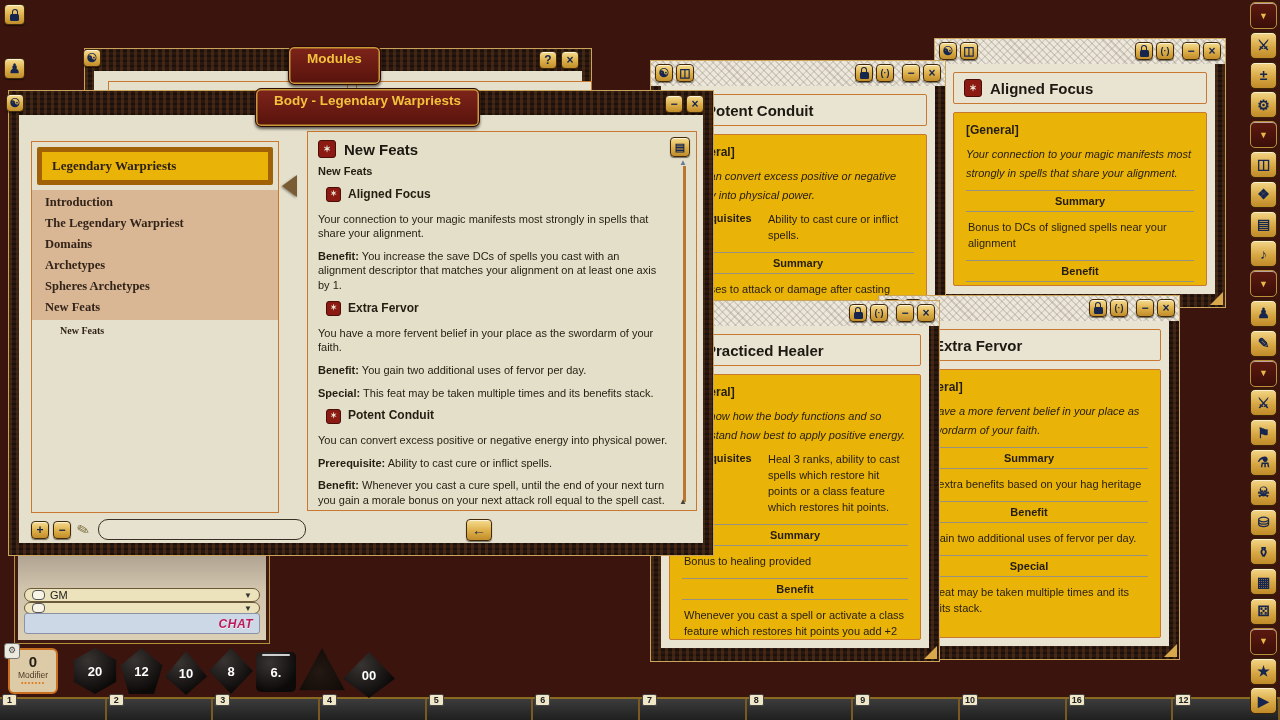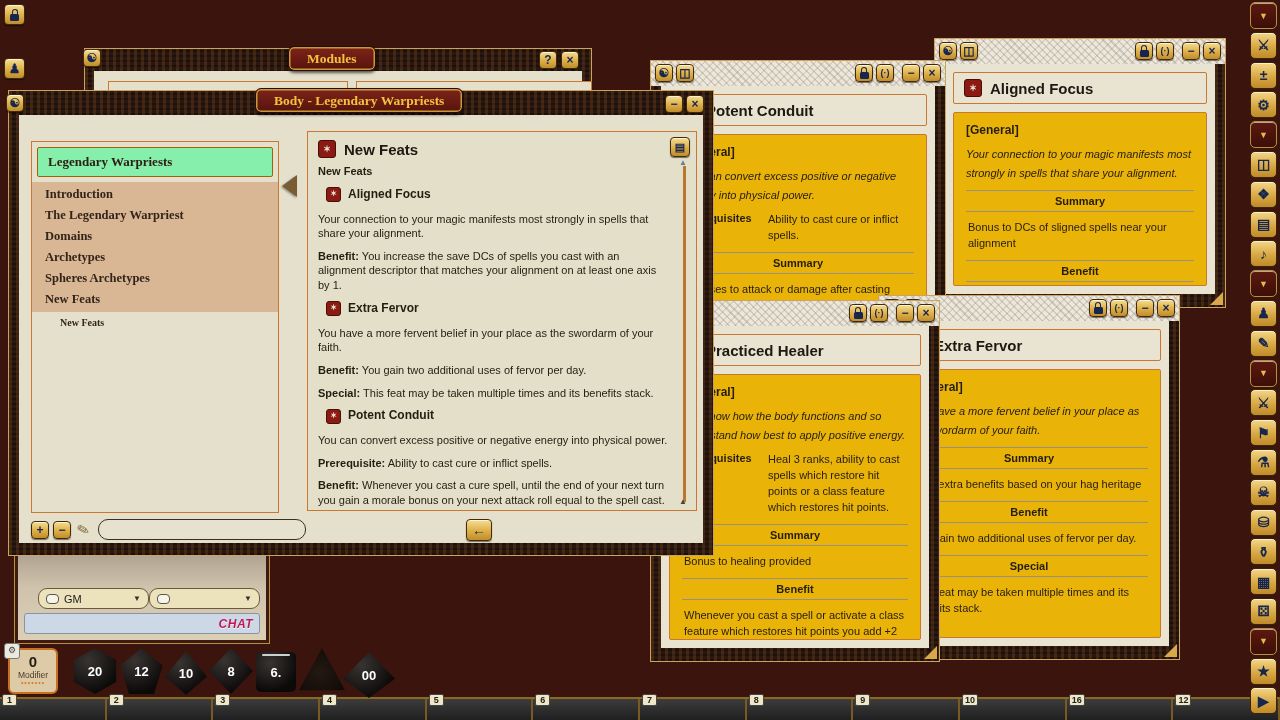--- a/index.html
+++ b/index.html
@@ -5,23 +5,23 @@
   html,body{margin:0;padding:0;background:#000;}
   .stage{position:relative;width:1280px;height:720px;overflow:hidden;
          background:#3b140e;font-family:"Liberation Sans",sans-serif;color:#241d12;}
   
   .goldbtn{display:flex;align-items:center;justify-content:center;box-sizing:border-box;
     background:linear-gradient(#f6dd90,#ddae48 55%,#c08d2a);border:1px solid #42290a;border-radius:4px;
     color:#16264e;font-weight:bold;box-shadow:inset 0 1px 0 rgba(255,255,255,.65),0 1px 1px rgba(0,0,0,.5);cursor:pointer;}
   .mini{width:18px;height:18px;font-size:12px;line-height:16px;}
   .darkfx{background:#2a1810;background-image:repeating-linear-gradient(90deg,rgba(110,62,30,.4) 0 3px,transparent 3px 7px),repeating-linear-gradient(0deg,rgba(0,0,0,.35) 0 2px,transparent 2px 5px);}
   .parch{background:#ece7da;background-image:repeating-linear-gradient(45deg,rgba(140,130,115,.30) 0 1.5px,transparent 1.5px 5px),repeating-linear-gradient(-45deg,rgba(140,130,115,.22) 0 1.5px,transparent 1.5px 6px);}
-  .ribbon{position:absolute;top:-3px;padding:4px 18px 3px;background:linear-gradient(#7e241a,#57130c);
+  .ribbon{position:absolute;top:-3px;padding:4px 18px 18px;background:linear-gradient(#7e241a,#57130c);
     border:1px solid #2a0a06;border-radius:6px;box-shadow:inset 0 0 0 1.5px #c89a3a,0 2px 3px rgba(0,0,0,.6);
-    color:#f2c23c;font-family:Liberation Serif, serif;font-weight:bold;font-size:13.5px;white-space:nowrap;}
+    color:#f2c23c;font-family:Liberation Sans, sans-serif;font-weight:bold;font-size:13.5px;white-space:nowrap;}
   .lockglyph{display:inline-block;width:9px;height:7px;background:#16264e;border-radius:1.5px;position:relative;margin-top:5px;}
   .lockglyph::before{content:"";position:absolute;left:1.5px;top:-5px;width:4px;height:5px;border:1.5px solid #16264e;border-bottom:none;border-radius:4px 4px 0 0;}
   .grip{position:absolute;right:2px;bottom:2px;width:0;height:0;border-left:13px solid transparent;border-bottom:13px solid #d8a84a;}
   
   .fgwin{position:absolute;box-sizing:border-box;border:1px solid #caa45a;overflow:hidden;}
   .fg-titlebar{position:absolute;left:0;top:0;right:0;height:25px;display:flex;justify-content:space-between;padding:3px 4px;box-sizing:border-box;}
   .tb-group{display:flex;gap:3px;}
   .fg-bodyarea{position:absolute;left:10px;right:10px;top:25px;bottom:13px;background:#e9e4d1;padding:8px;box-sizing:border-box;overflow:hidden;}
   .fg-header{border:1.5px solid #c87830;border-radius:2px;background:#e9e4d1;padding:6px 10px;font-size:15px;font-weight:bold;display:flex;align-items:center;gap:8px;margin-bottom:9px;color:#1c1812;}
   .fg-sheet{border:1.5px solid #c87830;border-radius:2px;background:#eab308;padding:10px 12px;font-size:11px;box-sizing:border-box;position:absolute;left:8px;right:8px;top:48px;bottom:8px;overflow:hidden;}
@@ -31,21 +31,21 @@
   .prerow .pl{flex:0 0 86px;font-weight:bold;}
   .prerow .pv{flex:1;line-height:1.45;}
   .sect-head{border-top:1px solid #97927f;border-bottom:1px solid #97927f;text-align:center;font-weight:bold;font-size:11px;padding:4px 0;}
   .sect-text{padding:8px 2px;line-height:1.45;}
   .feat-icon{display:inline-flex;align-items:center;justify-content:center;width:16px;height:16px;background:#8a1a12;border:1px solid #4a0d07;border-radius:3px;color:#e8e0d0;font-size:9px;flex:0 0 16px;}
   .feat-icon.sm{width:13px;height:13px;font-size:8px;flex:0 0 13px;}
   
   .bookwin{position:absolute;left:8px;top:90px;width:706px;height:466px;z-index:6;border:1px solid #caa45a;box-sizing:border-box;}
   .book-body{position:absolute;inset:24px 10px 12px 10px;background:#e5e0cb;}
   .navpanel{position:absolute;left:12px;top:26px;width:248px;height:372px;border:1.5px solid #c87830;background:#e5e0cb;box-sizing:border-box;font-family:"Liberation Serif",serif;}
-  .nav-head{margin:5px;height:28px;background:#86efac;border:1px solid #a16207;border-radius:2px;display:flex;align-items:center;padding-left:10px;font-weight:bold;font-size:13px;color:#2c2115;}
+  .nav-head{margin:5px;height:28px;background:#eab308;border:5px solid #a16207;border-radius:2px;display:flex;align-items:center;padding-left:10px;font-weight:bold;font-size:13px;color:#2c2115;}
   .nav-list{margin:0 0;background:#d9b795;padding:2px 0;}
   .nav-item{padding:1px 0 1px 13px;font-weight:bold;font-size:12.5px;line-height:19px;color:#33241a;cursor:pointer;}
   .nav-sub{padding:5px 0 0 28px;font-weight:bold;font-size:10px;color:#33241a;}
   .collapse-tri{position:absolute;left:263px;top:60px;width:0;height:0;border-top:11px solid transparent;border-bottom:11px solid transparent;border-right:15px solid #7a5c34;filter:drop-shadow(-1px 1px 1px rgba(0,0,0,.4));cursor:pointer;}
   .contentpanel{position:absolute;left:288px;top:16px;width:390px;height:380px;border:1.5px solid #c87830;background:#e3dfc8;box-sizing:border-box;}
   .cp-head{display:flex;align-items:center;gap:8px;padding:8px 10px 4px;font-size:15px;font-weight:bold;color:#1c1812;}
   .cp-jump{position:absolute;right:6px;top:5px;width:20px;height:20px;font-size:11px;}
   .cp-scroll{position:absolute;right:10px;top:34px;bottom:8px;width:3px;background:#b87830;}
   .cp-scroll .up{position:absolute;top:-8px;left:-4px;color:#6a7a9a;font-size:8px;}
   .cp-scroll .dn{position:absolute;bottom:-4px;left:-4px;color:#4a4438;font-size:8px;}
@@ -56,21 +56,21 @@
   .bk-input{width:206px;height:19px;border:1.5px solid #383024;border-radius:10px;background:#e7e2cf;margin-left:4px;}
   .quill{font-size:15px;color:#7a6a3a;transform:rotate(-15deg);margin-left:2px;}
   .backbtn{position:absolute;left:447px;top:404px;width:26px;height:22px;font-size:14px;}
   
   .modwin{position:absolute;left:84px;top:48px;width:508px;height:500px;z-index:1;border:1px solid #caa45a;box-sizing:border-box;}
   .mod-body{position:absolute;inset:22px 9px 10px 9px;background:#e5e0cb;}
   .modbox{position:absolute;top:10px;height:80px;border:1.5px solid #c87830;background:#e5e0cb;}
   
   .chatwin{position:absolute;left:14px;top:540px;width:256px;height:104px;z-index:2;background:#3f1a12;border:1px solid #b8903a;box-sizing:border-box;padding:3px;}
   .chat-inner{width:100%;height:100%;background:linear-gradient(#a59888,#cfc3ac 45%,#dbcfb6);box-sizing:border-box;padding:4px;position:relative;}
-  .chat-row{position:absolute;left:20px;right:6px;top:44px;display:flex;gap:0;}
+  .chat-row{position:absolute;left:6px;right:6px;top:44px;display:flex;gap:0;flex-direction:column;}
   .drop{flex:1;height:19px;background:#ece2bb;border:1px solid #6a5a3a;border-radius:9px;display:flex;align-items:center;padding:0 7px;gap:5px;font-size:11px;color:#222;cursor:pointer;}
   .drop .arr{margin-left:auto;font-size:8px;color:#333;}
   .bub{width:11px;height:8px;border:1.5px solid #555;border-radius:4px;background:#f8f4e6;flex:0 0 11px;}
   .chat-input{position:absolute;left:6px;right:6px;top:69px;height:21px;background:#cdd8e6;border:1px solid #8a93a5;border-radius:3px;display:flex;align-items:center;justify-content:flex-end;padding:0 6px;box-sizing:border-box;}
   .chat-label{font-size:12px;font-weight:bold;font-style:italic;color:#be185d;text-shadow:0 1px 0 #f4f4f0;letter-spacing:.5px;}
   
   .modifier{position:absolute;left:8px;top:648px;width:50px;height:46px;background:#ddcba8;border:2px solid #c87020;border-radius:6px;z-index:7;text-align:center;box-sizing:border-box;cursor:pointer;}
   .modifier .val{font-size:15px;font-weight:bold;margin-top:3px;}
   .modifier .lbl{font-size:8.5px;color:#4a3a26;}
   .modifier .dots{font-size:7px;color:#e07818;letter-spacing:1px;line-height:5px;}

